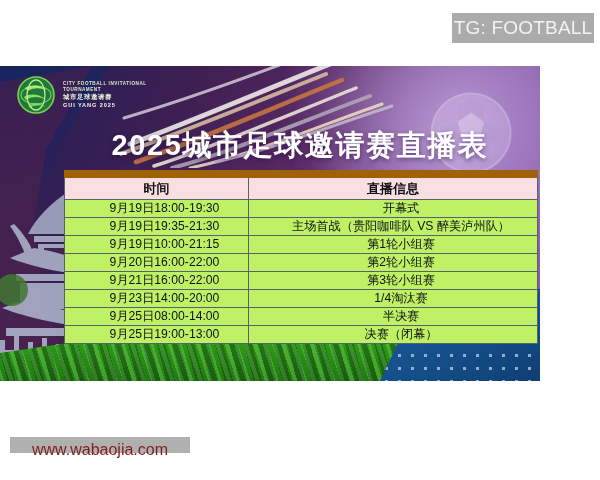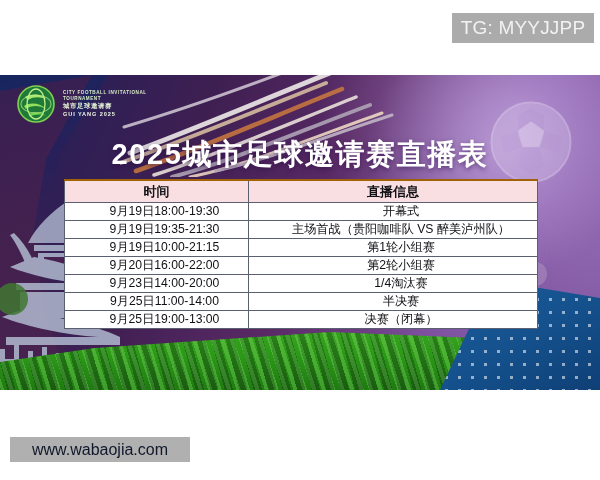--- a/index.html
+++ b/index.html
@@ -30,35 +30,35 @@
     letter-spacing: 0.2px;
     white-space: nowrap;
   }
 
   
   .site-watermark {
     position: absolute;
     left: 10px;
     top: 437px;
     width: 180px;
-    height: 25px;
+    height: 16px;
     background: #b0b0b0;
-    color: #0f172a;
+    color: #7f1d1d;
     font-size: 16px;
     line-height: 25px;
     text-align: center;
     white-space: nowrap;
   }
 
   
   .poster {
     position: absolute;
     left: 0;
-    top: 75px;
-    width: 600px;
+    top: 66px;
+    width: 540px;
     height: 315px;
     overflow: hidden;
     background:
       radial-gradient(circle at 86% 12%, rgba(200,170,230,0.55) 0%, rgba(150,110,190,0.0) 34%),
       linear-gradient(115deg, #1a2b6b 0%, #2d1f55 13%, #3f1f52 30%, #5a2a66 52%, #7b4d9a 74%, #8b63ad 100%);
   }
 
   
   .smoke {
     position: absolute;
@@ -269,33 +269,33 @@
     height: 17px;
     padding: 0;
     white-space: nowrap;
     font-weight: normal;
   }
   .sched-table thead th {
     background: #f9dfe2;
     font-weight: bold;
     font-size: 13px;
     height: 21px;
-    border-top: 2px solid #a16207;
+    border-top: 8px solid #a16207;
   }
   .sched-table tbody td {
-    background: #ffffff;
+    background: #bef264;
     padding-left: 16px;
   }
   .col-time { width: 184px; }
   .col-info { width: 289px; }
 </style>
 </head>
 <body>
 
-<div class="tg-watermark">TG: MYYJJPP</div>
+<div class="tg-watermark">TG: FOOTBALL</div>
 
 <div class="poster">
 
   <div class="smoke"></div>
   <div class="smoke2"></div>
 
   <svg class="football" viewBox="0 0 100 100">
     <circle cx="50" cy="50" r="44" fill="#e8ddf4" opacity="0.55"></circle>
     <circle cx="50" cy="50" r="44" fill="none" stroke="#f2eaf9" stroke-width="2" opacity="0.7"></circle>
     <polygon points="50,28 64,38 59,55 41,55 36,38" fill="#f6f0fb" opacity="0.85"></polygon>
@@ -399,25 +399,29 @@
       </tr>
       <tr>
         <td>9月19日10:00-21:15</td>
         <td>第1轮小组赛</td>
       </tr>
       <tr>
         <td>9月20日16:00-22:00</td>
         <td>第2轮小组赛</td>
       </tr>
       <tr>
+        <td>9月21日16:00-22:00</td>
+        <td>第3轮小组赛</td>
+      </tr>
+      <tr>
         <td>9月23日14:00-20:00</td>
         <td>1/4淘汰赛</td>
       </tr>
       <tr>
-        <td>9月25日11:00-14:00</td>
+        <td>9月25日08:00-14:00</td>
         <td>半决赛</td>
       </tr>
       <tr>
         <td>9月25日19:00-13:00</td>
         <td>决赛（闭幕）</td>
       </tr>
     </tbody>
   </table>
 
 </div>

